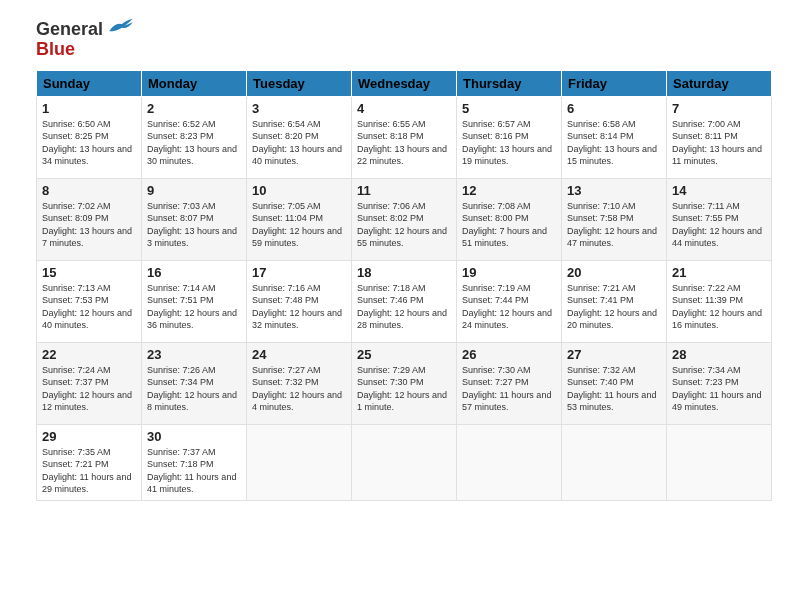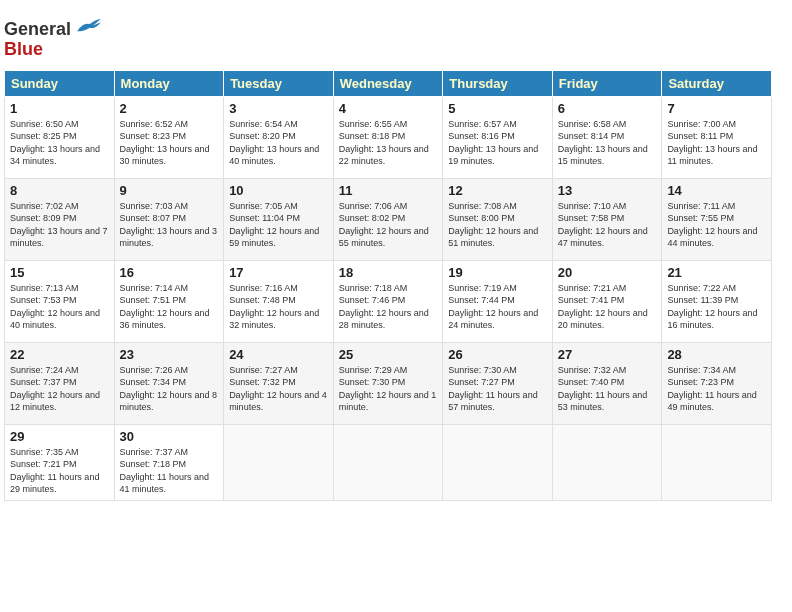--- a/index.html
+++ b/index.html
@@ -5,21 +5,21 @@
     * { margin: 0; padding: 0; box-sizing: border-box; }
     body {
       font-family: Arial, sans-serif;
       background: #fff;
       width: 792px;
       height: 612px;
       overflow: hidden;
     }
     .page {
       width: 792px;
-      padding: 16px 20px 10px 4px;
+      padding: 16px 20px 10px 36px;
     }
     .header-area {
       display: flex;
       align-items: flex-start;
       margin-bottom: 10px;
     }
     .logo {
       display: flex;
       flex-direction: column;
       align-items: flex-start;
@@ -58,21 +58,21 @@
       color: #444;
       margin-top: 2px;
     }
     .calendar {
       width: 100%;
       border-collapse: collapse;
       table-layout: fixed;
     }
     .calendar th {
       background: #2980b9;
-      color: #fef9c3;
+      color: #000000;
       text-align: left;
       padding: 5px 6px;
       font-size: 13px;
       font-weight: bold;
       border: 1px solid #fff;
     }
     .calendar td {
       vertical-align: top;
       padding: 4px 5px;
       font-size: 9.5px;
@@ -227,21 +227,21 @@
           <span>Sunrise: 7:06 AM</span><br>
           <span>Sunset: 8:02 PM</span><br>
           <span>Daylight: 12 hours and 55 minutes.</span>
         </div>
       </td>
           <td>
         <span class="day-num">12</span>
         <div class="day-info">
           <span>Sunrise: 7:08 AM</span><br>
           <span>Sunset: 8:00 PM</span><br>
-          <span>Daylight: 12 hours and 51 minutes.</span>
+          <span>Daylight: 7 hours and 51 minutes.</span>
         </div>
       </td>
           <td>
         <span class="day-num">13</span>
         <div class="day-info">
           <span>Sunrise: 7:10 AM</span><br>
           <span>Sunset: 7:58 PM</span><br>
           <span>Daylight: 12 hours and 47 minutes.</span>
         </div>
       </td>

